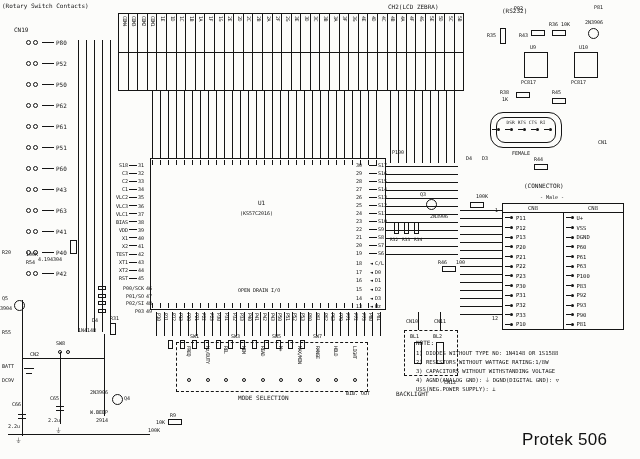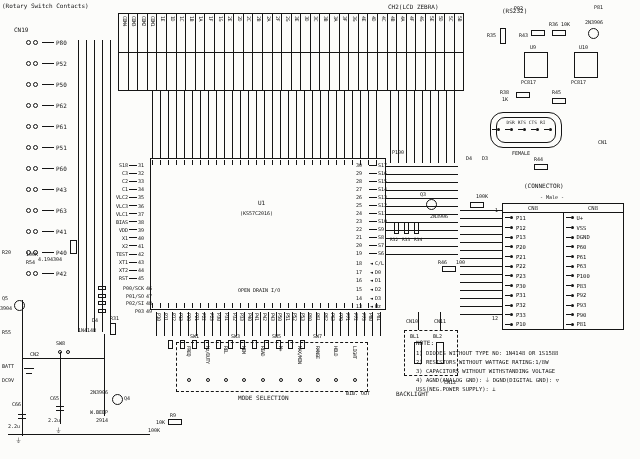--- a/index.html
+++ b/index.html
@@ -907,13 +907,14 @@
   <span class="t5 t" style="left:90px;top:410px">W.BEEP</span>
   <span class="t5 t" style="left:96px;top:418px">2914</span>
   <span class="t5 t" style="left:170px;top:413px">R9</span>
   <span class="t5 t" style="left:156px;top:420px">10K</span>
   <div class="box" style="left:168px;top:419px;width:14px;height:6px"></div>
   <span class="t5 t" style="left:148px;top:428px">100K</span>
 
   <span class="t7 t" style="left:16px;top:438px">⏚</span>
   <span class="t7 t" style="left:56px;top:428px">⏚</span>
 
+  <span class="title">Protek 506</span>
 </div>
 
 </body></html>

